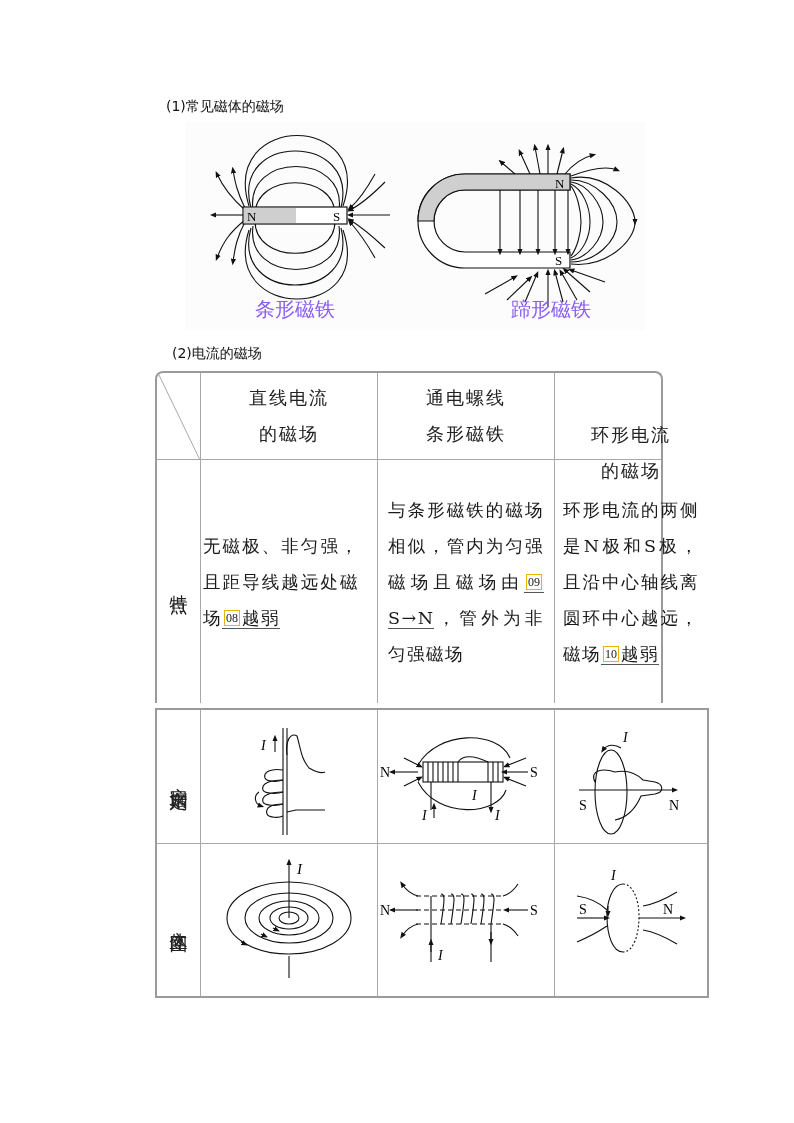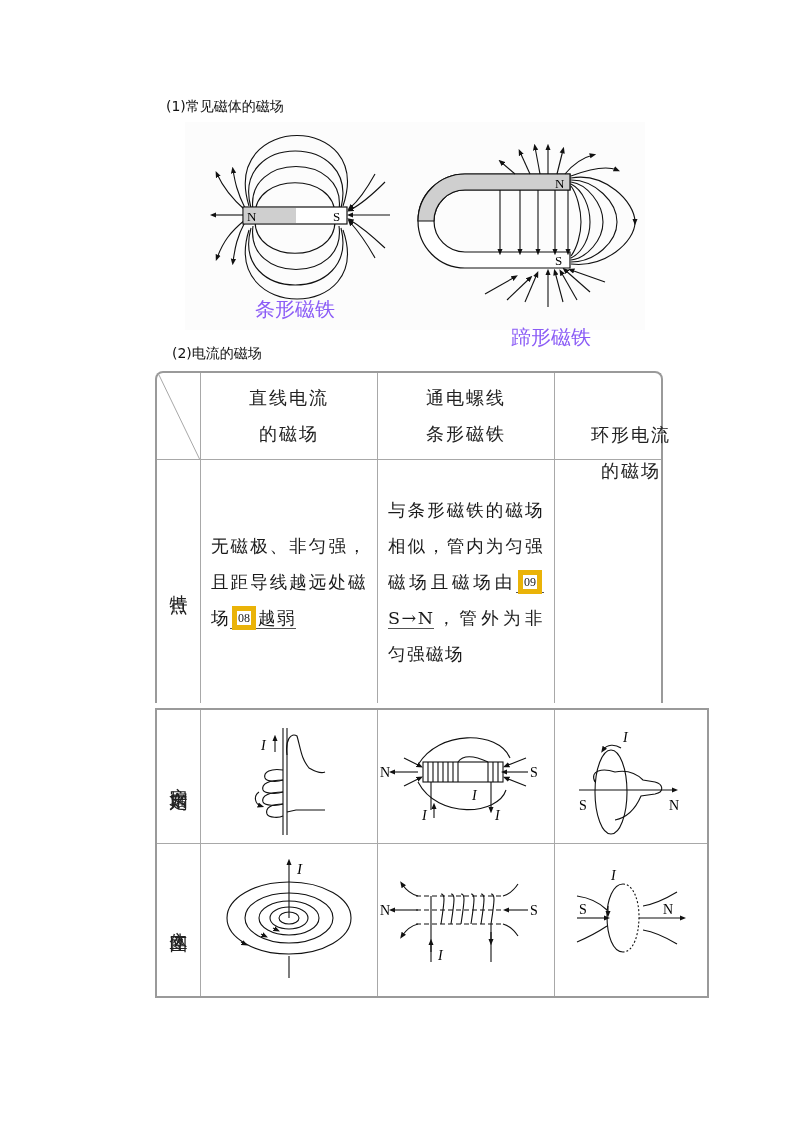--- a/index.html
+++ b/index.html
@@ -5,32 +5,32 @@
   html, body { margin: 0; padding: 0; background: #ffffff; }
   body { width: 794px; height: 1123px; position: relative; overflow: hidden;
          font-family: "DejaVu Serif", "Liberation Serif", serif; color: #1a1a1a; }
   .sec-title { position: absolute; font-size: 14px; font-family: "DejaVu Sans", sans-serif; color: #111; }
   #sec1 { left: 166px; top: 98px; }
   #sec2 { left: 151px; top: 345px; margin-left: 21px; }
   .magnet-fig { position: absolute; left: 185px; top: 122px; width: 460px; height: 208px; background: #fcfcfc; }
   .magnet-fig svg { position: absolute; left: 0; top: 0; }
   .fig-caption { position: absolute; font-size: 20px; font-family: "DejaVu Sans", sans-serif; color: #8b5cf6; }
   #cap-bar { left: 70px; top: 174px; }
-  #cap-horse { left: 326px; top: 174px; margin-top: 28px; }
+  #cap-horse { left: 326px; top: 174px; }
 
   .tbl { position: absolute; border: 2px solid #9a9a9a; box-sizing: border-box; background: #fff; }
   #tbl-top { left: 155px; top: 371px; width: 508px; height: 332px; border-radius: 8px 8px 0 0; border-bottom: none; }
   #tbl-bot { left: 155px; top: 708px; width: 554px; height: 290px; }
   .vline { position: absolute; top: 0; bottom: 0; width: 1px; background: #a8a8a8; }
   .hline { position: absolute; left: 0; right: 0; height: 1px; background: #a8a8a8; }
   .cell { position: absolute; display: flex; align-items: center; justify-content: center; text-align: center; }
   .hdr { font-size: 18px; line-height: 36px; letter-spacing: 2px; color: #222; }
   .rowlabel { font-size: 18px; line-height: 22px; writing-mode: vertical-rl; letter-spacing: 2px; color: #222; }
   .body-text { font-size: 17.5px; line-height: 36px; text-align: justify; letter-spacing: 1.5px; color: #1a1a1a; }
-  .num-box { display: inline-block; border: 5px solid #eab308; font-size: 12px; line-height: 14px; padding: 0 1px; margin: 0 2px; vertical-align: 2px; font-family: "Liberation Serif", serif; letter-spacing: 0; }
+  .num-box { display: inline-block; border: 1px solid #eab308; font-size: 12px; line-height: 14px; padding: 0 1px; margin: 0 2px; vertical-align: 2px; font-family: "Liberation Serif", serif; letter-spacing: 0; }
   .ans { border-bottom: 1px solid #555; }
   .diag { position: absolute; left: 0; top: 0; }
 </style>
 </head>
 <body>
 
 <div id="sec1" class="sec-title">(1)常见磁体的磁场</div>
 
 <div class="magnet-fig">
   <svg width="460" height="208" viewBox="0 0 460 208">
@@ -132,28 +132,33 @@
   <div class="cell hdr" style="left:398px; top:0; width:152px; height:86px;margin-top:37px;">
     <div>
         <div>环形电流</div>
         <div>的磁场</div>
       </div>
   </div>
 
   <div class="cell" style="left:0; top:87px; width:43px; height:243px;">
     <span class="rowlabel">特点</span>
   </div>
-  <div class="cell" style="left:44px; top:87px; width:176px; height:243px; padding:0 10px; box-sizing:border-box;">
+  <div class="cell" style="left:36px; top:87px; width:176px; height:243px; padding:0 10px; box-sizing:border-box;">
     <div class="body-text">
       <span>无磁极、非匀强，且距导线越远处磁场</span><span class="ans"><span class="num-box">08</span><span>越弱</span></span>
     </div>
   </div>
   <div class="cell" style="left:221px; top:87px; width:176px; height:243px; padding:0 10px; box-sizing:border-box;">
     <div class="body-text">
       <span>与条形磁铁的磁场相似，管内为匀强磁场且磁场由</span><span class="ans"><span class="num-box">09</span><span>S→N</span></span><span>，管外为非匀强磁场</span>
+    </div>
+  </div>
+  <div class="cell" style="left:398px; top:87px; width:152px; height:243px; padding:0 8px; box-sizing:border-box;">
+    <div class="body-text">
+      <span>环形电流的两侧是N极和S极，且沿中心轴线离圆环中心越远，磁场</span><span class="ans"><span class="num-box">10</span><span>越弱</span></span>
     </div>
   </div>
 </div>
 
 <div id="tbl-bot" class="tbl">
   <div class="vline" style="left:43px"></div>
   <div class="vline" style="left:220px"></div>
   <div class="vline" style="left:397px"></div>
   <div class="hline" style="top:133px"></div>
 

